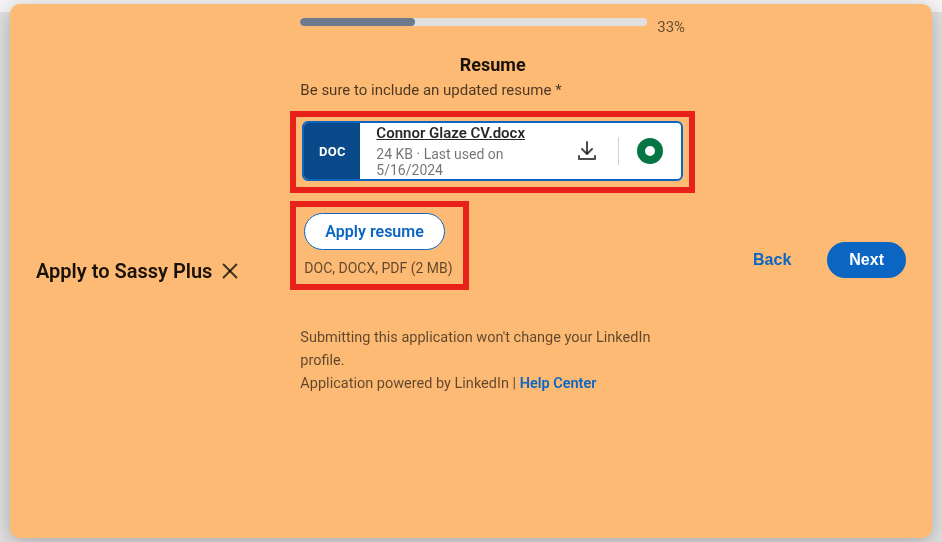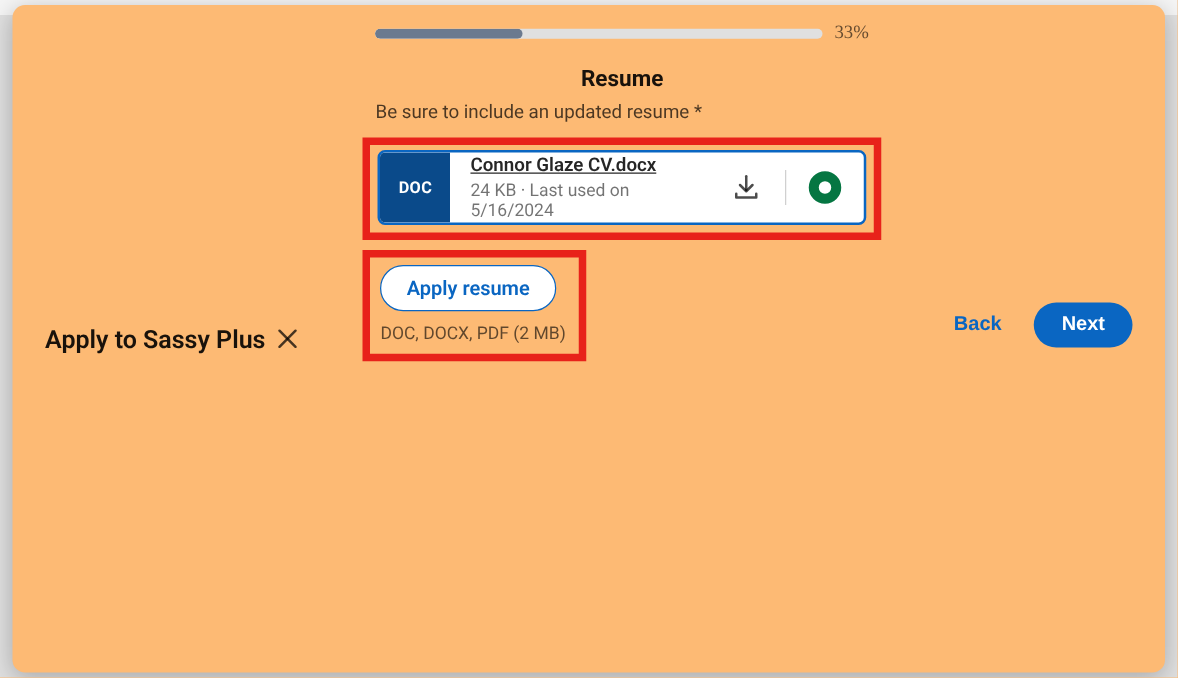--- a/index.html
+++ b/index.html
@@ -59,24 +59,23 @@
       border: none;
       border-top: 1px solid #e0e0e0;
     }
     .modal-body {
       padding: 14px 26px 0 26px;
       flex: 1;
       overflow: auto;
     }
     .progress-row {
       display: flex;
-      align-items: center;
+      align-items: flex-start;
       gap: 10px;
       margin-bottom: 18px;
-      font-family: Liberation Serif, serif;
     }
     .progress-track {
       flex: 1;
       height: 8px;
       background: #e0e0e0;
       border-radius: 4px;
       overflow: hidden;
     }
     .progress-fill {
       height: 100%;
@@ -205,21 +204,21 @@
       font-weight: 600;
     }
     .sep {
       color: rgba(0,0,0,0.62);
     }
     .modal-footer {
       padding: 14px 26px 36px 26px;
       display: flex;
       justify-content: flex-end;
       align-items: center;
-      gap: 10px;
+      gap: 20px;
     }
     .btn-back {
       color: #0a66c2;
       font-weight: 600;
       font-size: 16px;
       padding: 9px 16px;
       border: none;
       background: transparent;
       cursor: pointer;
       border-radius: 20px;
@@ -287,20 +286,26 @@
       </div>
     </div>
 
     <div class="upload-wrap">
       <div class="highlight-box-small">
         <div class="upload-btn">Apply resume</div>
         <div class="upload-hint">DOC, DOCX, PDF (2 MB)</div>
       </div>
     </div>
 
+    <div class="disclaimer">
+      <div>Submitting this application won't change your LinkedIn profile.</div>
+      <div>
+        <span>Application powered by LinkedIn</span><span class="sep"> | </span><a href="#">Help Center</a>
+      </div>
+    </div>
 
   </div>
 
   <div class="modal-footer">
     <button class="btn-back">Back</button>
     <button class="btn-next">Next</button>
   </div>
 
 </div>
 

